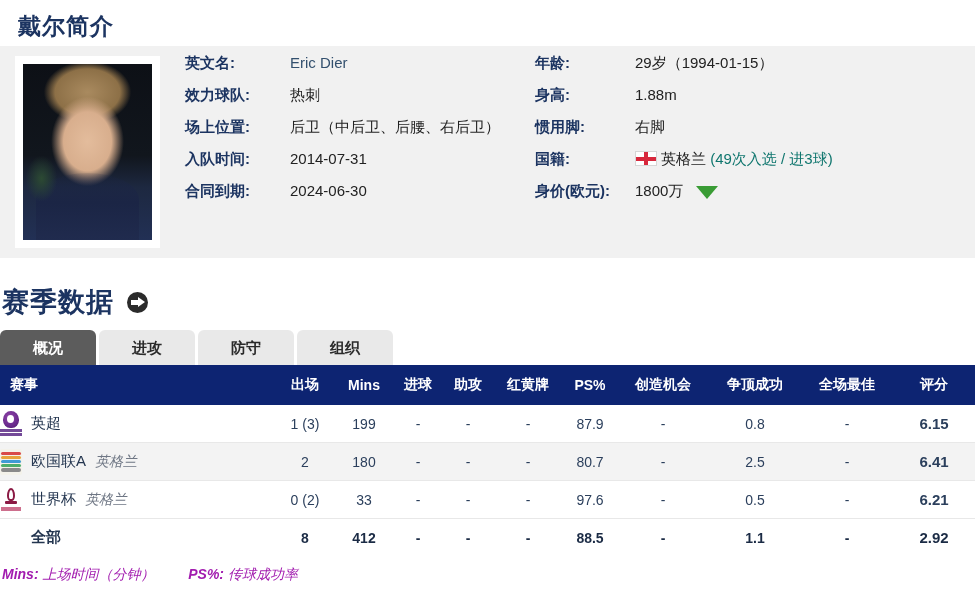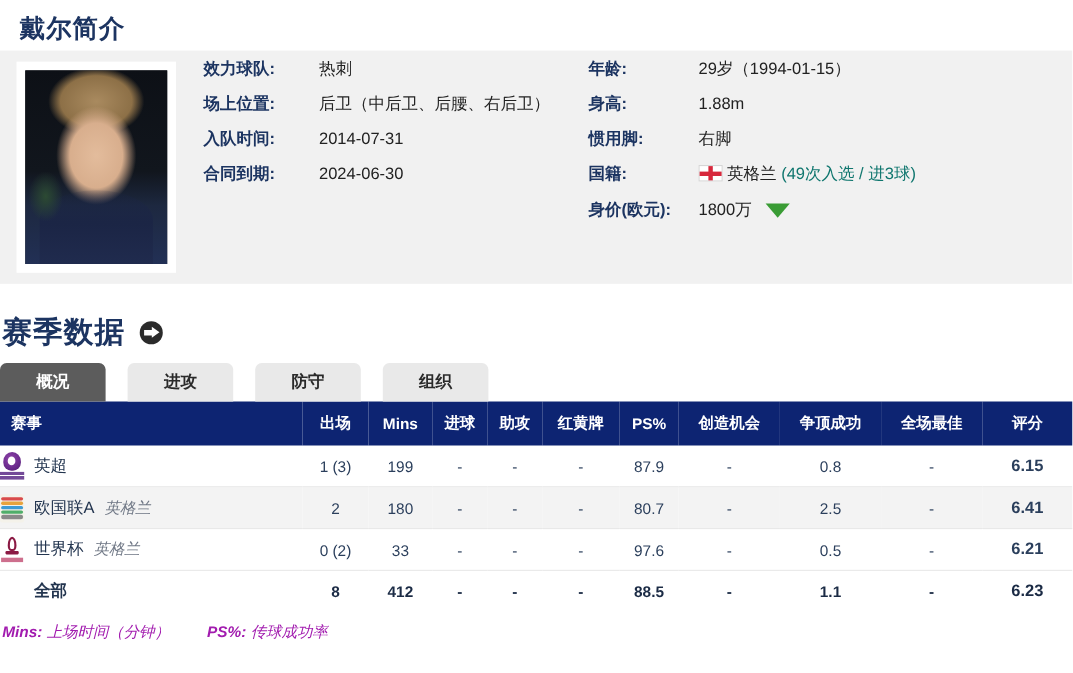--- a/index.html
+++ b/index.html
@@ -184,21 +184,21 @@
     left: 11px;
     top: 5px;
     width: 0; height: 0;
     border-top: 5.5px solid transparent;
     border-bottom: 5.5px solid transparent;
     border-left: 7px solid #ffffff;
   }
 
   .tabs {
     display: flex;
-    gap: 20px;
+    gap: 3px;
     margin-top: 6px;
   }
   .tab {
     width: 96px;
     height: 35px;
     line-height: 35px;
     text-align: center;
     font-size: 15px;
     font-weight: 700;
     background: #e9e9e9;
@@ -367,20 +367,24 @@
 <div class="profile-panel">
 
   <div class="photo-frame">
     <div class="photo"></div>
   </div>
 
   <div class="info-cols">
 
     <div class="info-col left">
 
+      <div class="info-row">
+        <span class="info-label">英文名:</span>
+        <span class="info-value accent">Eric Dier</span>
+      </div>
 
       <div class="info-row">
         <span class="info-label">效力球队:</span>
         <span class="info-value dark">热刺</span>
       </div>
 
       <div class="info-row">
         <span class="info-label">场上位置:</span>
         <span class="info-value dark">后卫（中后卫、后腰、右后卫）</span>
       </div>
@@ -559,21 +563,21 @@
       </td>
       <td>8</td>
       <td>412</td>
       <td>-</td>
       <td>-</td>
       <td>-</td>
       <td>88.5</td>
       <td>-</td>
       <td>1.1</td>
       <td>-</td>
-      <td class="rating">6.23</td>
+      <td class="rating">2.92</td>
     </tr>
 
   </tbody>
 </table>
 
 <div class="footnote">
   <b>Mins:</b>
   <span>上场时间（分钟）</span>
   <span class="gap"></span>
   <b>PS%:</b>

